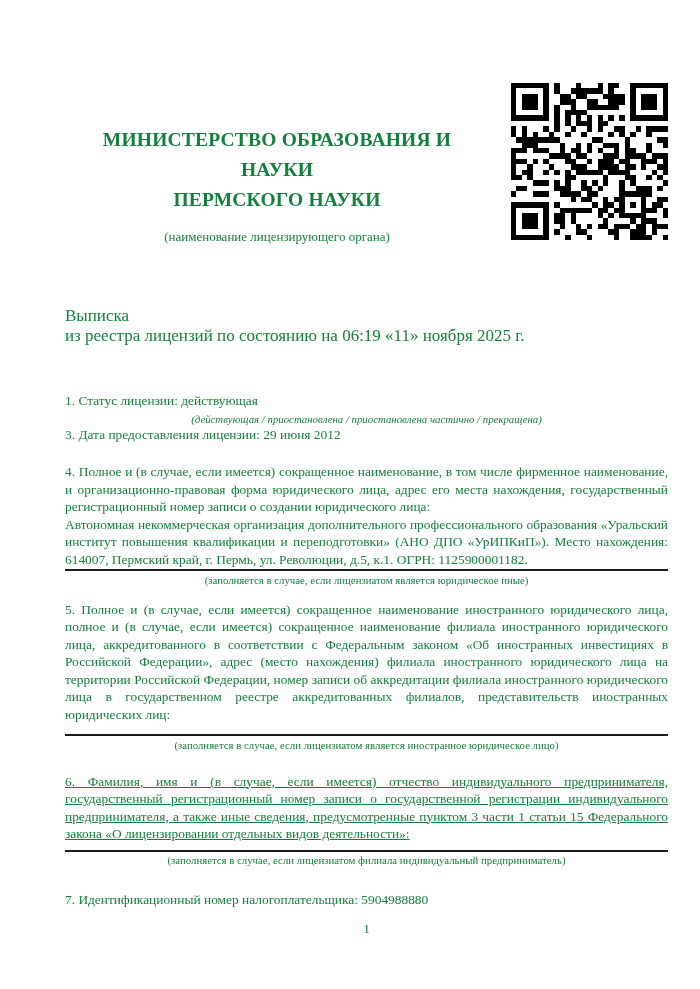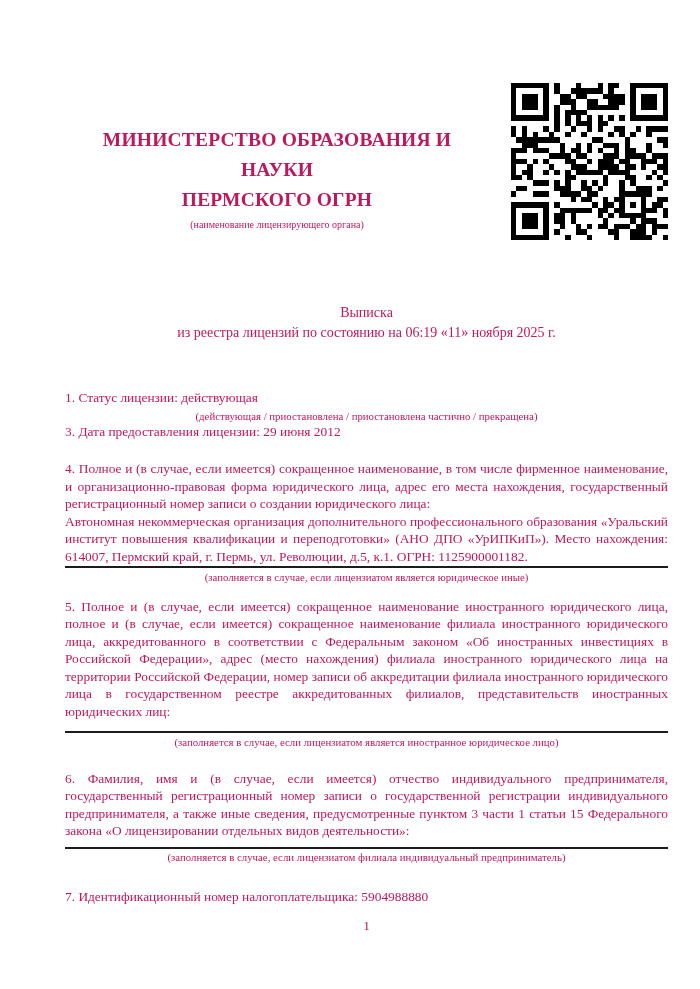--- a/index.html
+++ b/index.html
@@ -2,21 +2,21 @@
 <html lang="ru"><head>
 <meta charset="utf-8">
 <style>
   html, body { margin: 0; padding: 0; background: #ffffff; }
   .page {
     position: relative;
     width: 700px;
     height: 989px;
     background: #ffffff;
     font-family: "Liberation Serif", "DejaVu Serif", serif;
-    color: #be185d;
+    color: #15803d;
     overflow: hidden;
   }
   .content {
     position: absolute;
     left: 65px;
     top: 0;
     width: 603px;
   }
   p { margin: 0; }
 
@@ -31,60 +31,60 @@
     text-align: center;
     padding-top: 42px;
   }
   .org-name {
     font-weight: bold;
     font-size: 19.5px;
     line-height: 30px;
     letter-spacing: 0.2px;
   }
   .org-caption {
-    font-size: 10px;
+    font-size: 13px;
     line-height: 13px;
-    margin-top: 3px;
+    margin-top: 15px;
   }
   .qr-wrap {
     margin-left: auto;
     width: 157px;
     height: 157px;
   }
   .qr-wrap svg { display: block; width: 157px; height: 157px; shape-rendering: crispEdges; }
 
   
   .doc-title {
     margin-top: 63px;
-    text-align: center;
-    font-size: 14px;
+    text-align: left;
+    font-size: 17px;
     line-height: 19.5px;
   }
 
   
   .body-text {
     font-size: 13.4px;
     line-height: 17.5px;
   }
   .para { text-align: justify; }
   .p-item1 { margin-top: 47px; }
   .p-item2 { margin-top: 19px; }
   .p-item3 { }
   .p-item4 { margin-top: 20px; }
   .p-item5 { margin-top: 14px; }
-  .p-item6 { margin-top: 21px; }
+  .p-item6 { margin-top: 21px; text-decoration: underline; }
   .p-item7 { margin-top: 24px; }
 
   .note {
     font-size: 10.8px;
     line-height: 13px;
     text-align: center;
     margin-top: 2.5px;
   }
-  .note-item1 { margin-top: 3px; }
+  .note-item1 { margin-top: 3px; font-style: italic; }
 
   .rule {
     border: none;
     border-top: 2.5px solid #1c1c1c;
     margin: 0;
   }
   .rule-4 { margin-top: 1px; }
   .rule-5 { margin-top: 11px; }
   .rule-6 { margin-top: 7px; }
 
@@ -97,21 +97,21 @@
 </style>
 </head>
 <body>
 
 <div class="page">
   <div class="content">
 
     <div class="header-row">
       <div class="org-block">
         <p class="org-name">МИНИСТЕРСТВО ОБРАЗОВАНИЯ И НАУКИ</p>
-        <p class="org-name">ПЕРМСКОГО ОГРН</p>
+        <p class="org-name">ПЕРМСКОГО НАУКИ</p>
         <p class="org-caption">(наименование лицензирующего органа)</p>
       </div>
       <div class="qr-wrap">
         <svg id="qr-svg" viewBox="0 0 29 29" xmlns="http://www.w3.org/2000/svg">
             <rect x="0" y="0" width="29" height="29" fill="#ffffff"></rect>
             <rect x="8" y="0" width="1" height="1" fill="#000000"></rect>
             <rect x="12" y="0" width="1" height="1" fill="#000000"></rect>
             <rect x="16" y="0" width="1" height="1" fill="#000000"></rect>
             <rect x="18" y="0" width="1" height="1" fill="#000000"></rect>
             <rect x="19" y="0" width="1" height="1" fill="#000000"></rect>

